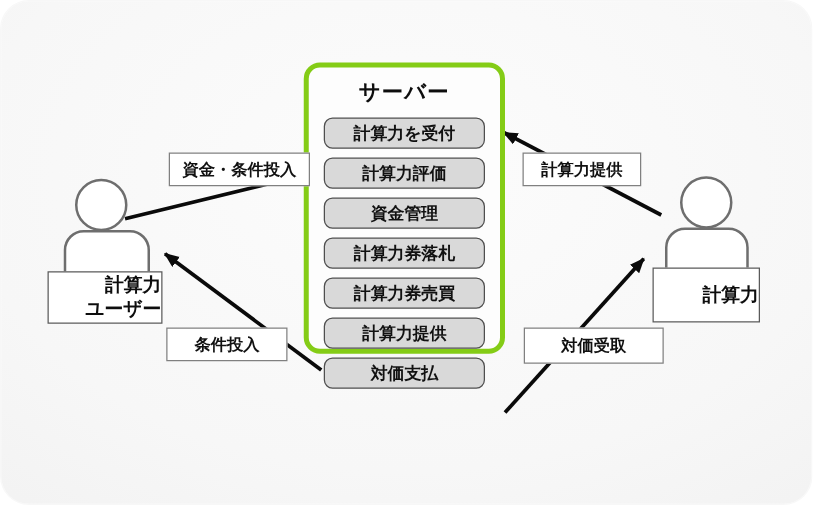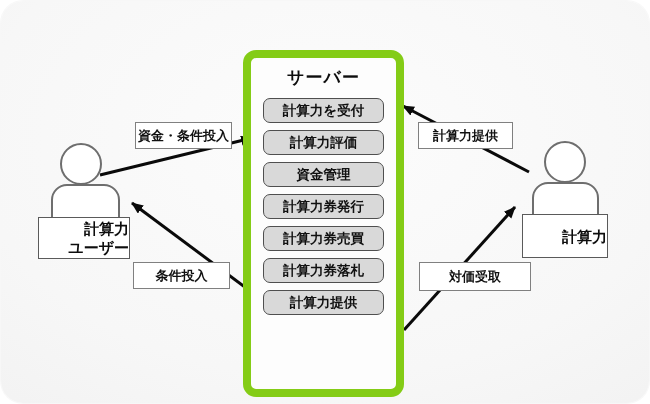--- a/index.html
+++ b/index.html
@@ -8,41 +8,41 @@
     font-family:"Liberation Sans","DejaVu Sans",sans-serif;color:#111;
   }
   .card{
     position:absolute;inset:1px;border-radius:22px;
     background:radial-gradient(120% 130% at 50% 35%, #fcfcfc 0%, #f7f7f7 45%, #ebebeb 100%);
     box-shadow:0 0 0 1px rgba(0,0,0,0.03);
   }
   .arrows{position:absolute;left:0;top:0;width:650px;height:404px;}
   
   .server{
-    position:absolute;left:243px;top:50px;width:161px;height:347px;box-sizing:border-box;
-    background:#fdfdfd;border:8px solid #84cc16;border-radius:13px;
+    position:absolute;left:243px;top:50px;width:161px;height:233px;box-sizing:border-box;
+    background:#fdfdfd;border:4px solid #84cc16;border-radius:13px;
     padding:6px 12px 8px;display:flex;flex-direction:column;
   }
   .server-title{
     font-size:17px;font-weight:bold;text-align:center;letter-spacing:1px;
     margin:2px 0 9px;color:#0d0d0d;
   }
   .process-list{display:flex;flex-direction:column;gap:7px;flex:1;}
   .process-box{
     height:25px;box-sizing:border-box;background:#d9d9d9;border:1.5px solid #4f4f4f;
     border-radius:7px;display:flex;align-items:center;justify-content:center;
     font-size:13.5px;font-weight:600;color:#111;
   }
   
   .flow-label{
     position:absolute;box-sizing:border-box;background:#ffffff;border:1px solid #808080;
     display:flex;align-items:center;justify-content:center;
     font-size:13px;font-weight:600;color:#111;white-space:nowrap;
   }
-  .lbl-fund{left:135px;top:122px;width:97px;height:27px;}
+  .lbl-fund{left:135px;top:122px;width:113px;height:27px;}
   .lbl-provide{left:418px;top:122px;width:95px;height:27px;}
   .lbl-receive-power{left:133px;top:262px;width:97px;height:27px;}
   .lbl-receive-pay{left:419px;top:262px;width:112px;height:29px;}
   
   .head{
     position:absolute;box-sizing:border-box;border-radius:50%;
     background:#fff;border:2px solid #6e6e6e;
   }
   .torso{
     position:absolute;box-sizing:border-box;background:#fff;border:2px solid #6e6e6e;
@@ -78,24 +78,24 @@
     <line x1="404" y1="330" x2="515" y2="207" stroke="#0a0a0a" stroke-width="3" marker-end="url(#ah)"></line>
   </svg>
 
   <div class="server">
     <div class="server-title">サーバー</div>
     <div class="process-list">
 
     <div class="process-box">計算力を受付</div>
         <div class="process-box">計算力評価</div>
         <div class="process-box">資金管理</div>
-        <div class="process-box">計算力券発行</div>
+        <div class="process-box">計算力券落札</div>
         <div class="process-box">計算力券売買</div>
-        <div class="process-box">計算力券落札</div>
         <div class="process-box">計算力提供</div>
+        <div class="process-box">対価支払</div>
       </div>
   </div>
 
   <div class="flow-label lbl-fund">資金・条件投入</div>
   <div class="flow-label lbl-provide">計算力提供</div>
   <div class="flow-label lbl-receive-power">条件投入</div>
   <div class="flow-label lbl-receive-pay">対価受取</div>
 
   <div class="torso torso-user"></div>
   <div class="head head-user"></div>

